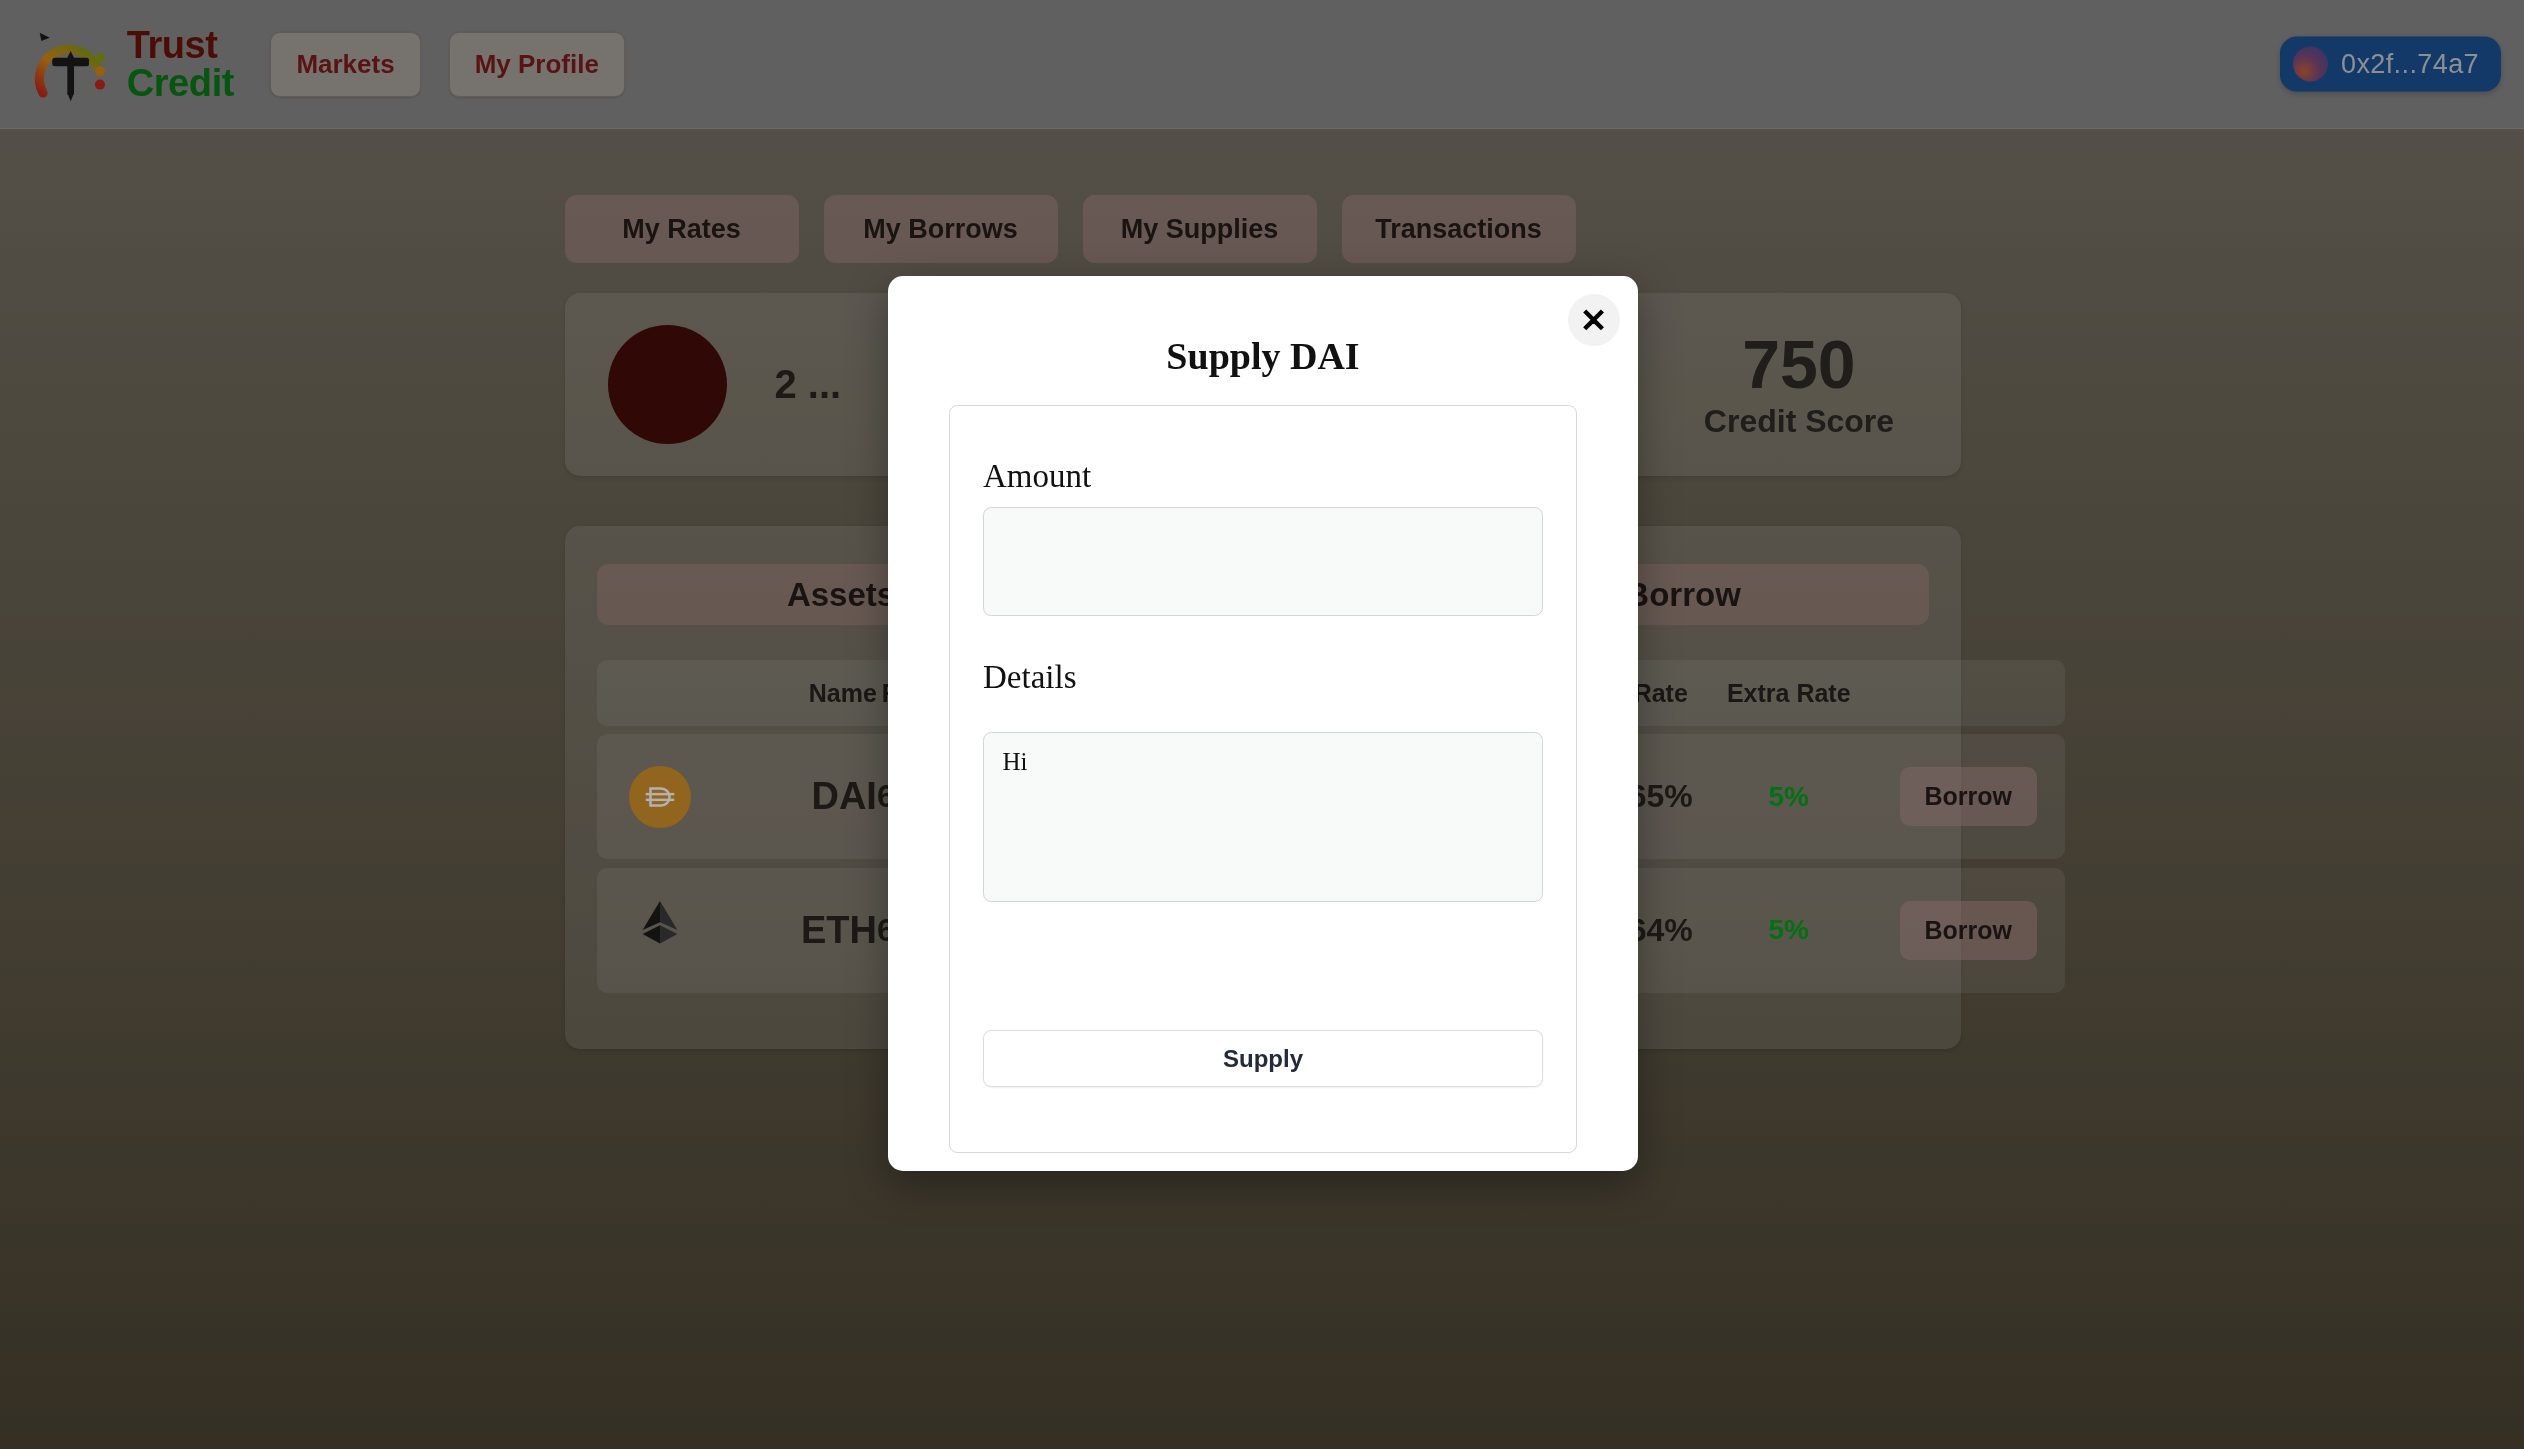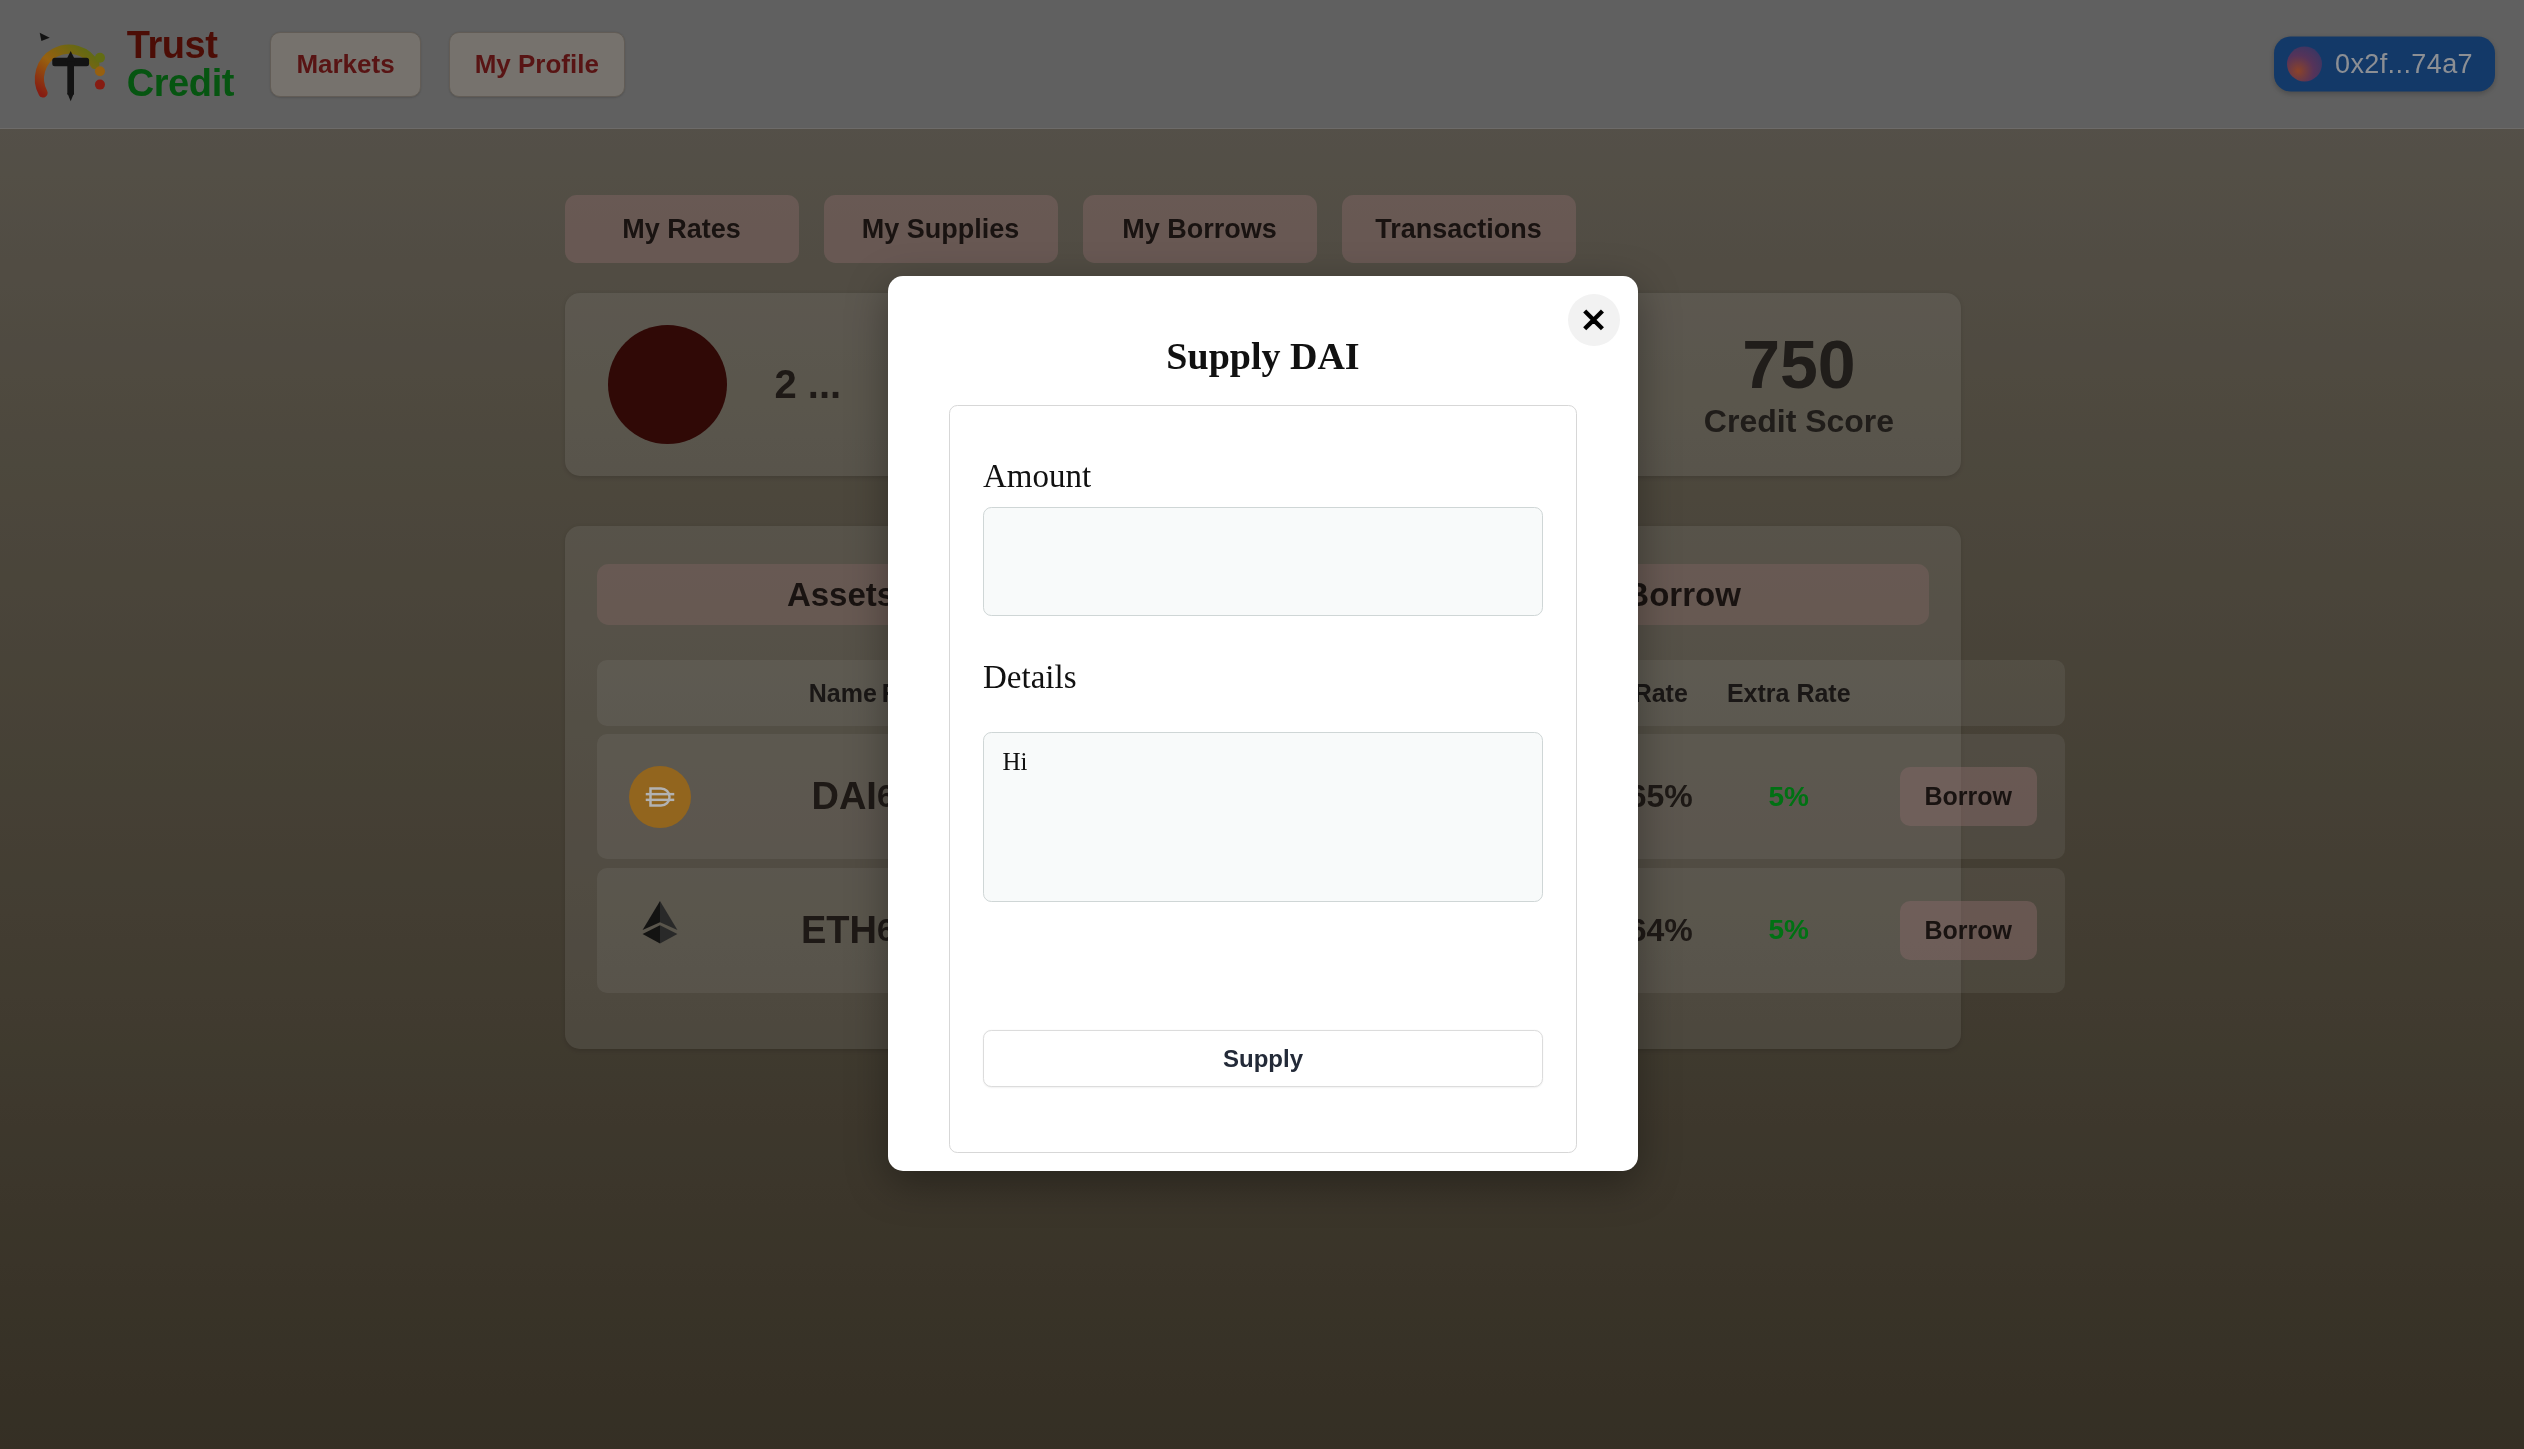--- a/index.html
+++ b/index.html
@@ -77,21 +77,21 @@
     font-size: 26px;
     font-weight: bold;
     color: #7f1d1d;
     font-family: "Liberation Sans", sans-serif;
     cursor: pointer;
     box-shadow: 0 0.8px 1.7px rgba(0,0,0,.14);
   }
 
   .wallet-pill {
     position: absolute;
-    right: 30px;
+    right: 24px;
     top: 50%;
     transform: translateY(-50%);
     display: flex;
     align-items: center;
     gap: 12.5px;
     background: #1c5296;
     border-radius: 16.7px;
     padding: 10px 22px 10px 13.4px;
     cursor: pointer;
     box-shadow: 0 1.7px 5px rgba(0,0,0,.2);
@@ -415,22 +415,22 @@
       <div class="wallet-avatar"></div>
       <span class="wallet-addr">0x2f...74a7</span>
     </div>
   </div>
 
   <div class="content">
     <div class="inner">
 
       <div class="tabs-row">
         <button class="tab-btn">My Rates</button>
+        <button class="tab-btn">My Borrows</button>
         <button class="tab-btn">My Supplies</button>
-        <button class="tab-btn">My Borrows</button>
         <button class="tab-btn">Transactions</button>
       </div>
 
       <div class="panel profile-card">
         <div class="profile-avatar"></div>
         <div class="profile-name">2 ...</div>
         <div class="score-block">
           <div class="score-value">750</div>
           <div class="score-label">Credit Score</div>
         </div>

